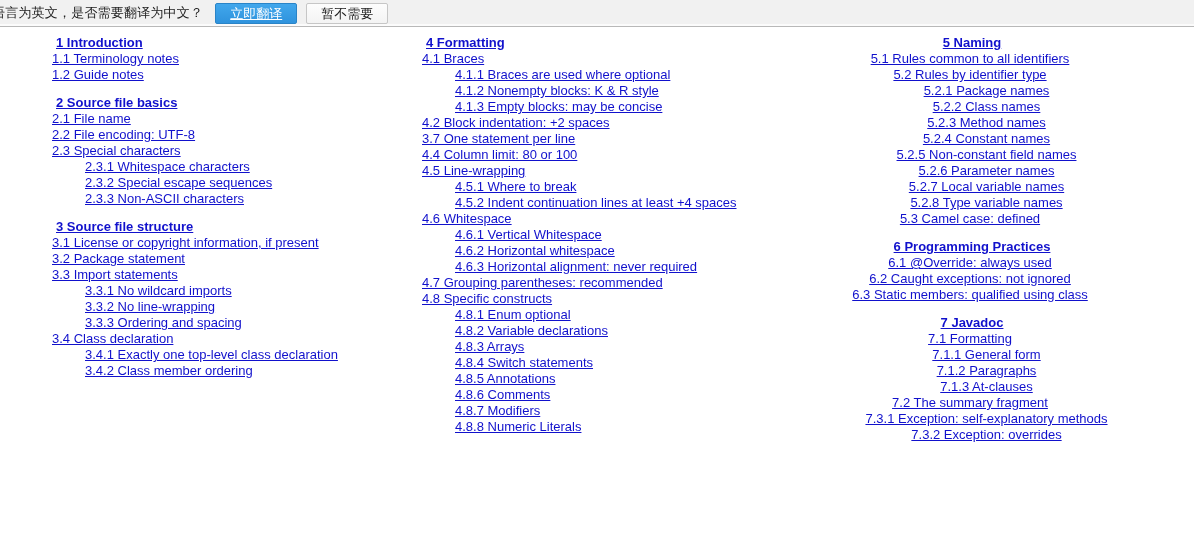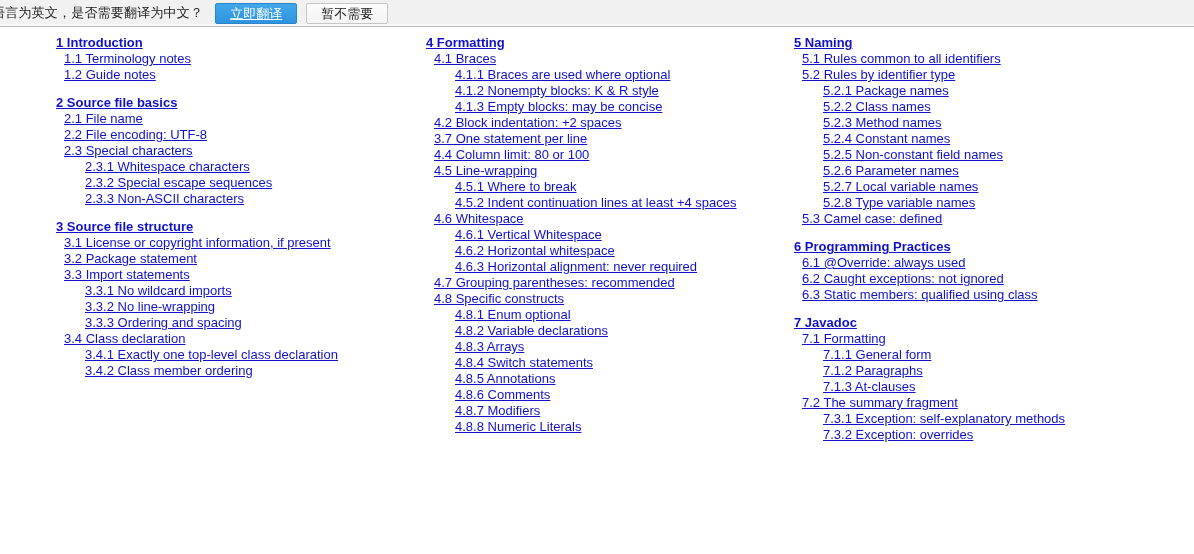--- a/index.html
+++ b/index.html
@@ -69,37 +69,37 @@
     position: relative;
     width: 1194px;
     height: 527px;
   }
   .toc-col {
     position: absolute;
     top: 8px;
   }
   #toc-col-1 { left: 48px;  width: 355px; }
   #toc-col-2 { left: 418px; width: 350px; }
-  #toc-col-3 { left: 786px; width: 400px; }
+  #toc-col-3 { left: 768px; width: 400px; text-align: center; }
 
   .toc-entry {
     line-height: 16px;
     white-space: nowrap;
   }
   .toc-entry a {
     color: #1111cc;
     text-decoration: underline;
     font-size: 13px;
     font-family: "Liberation Sans", sans-serif;
     cursor: pointer;
   }
   .lvl-0 { margin-left: 8px;  margin-top: 12px; }
   .lvl-0:first-child { margin-top: 0; }
   .lvl-0 a { font-weight: bold; }
-  .lvl-1 { margin-left: 16px; }
+  .lvl-1 { margin-left: 4px; }
   .lvl-2 { margin-left: 37px; }
 </style>
 </head>
 <body>
 
 <div id="translate-bar">
   <span class="bar-message">语言为英文，是否需要翻译为中文？</span>
   <div class="bar-btn" id="btn-translate-now">立即翻译</div>
   <div class="bar-btn" id="btn-not-now">暂不需要</div>
 </div>

